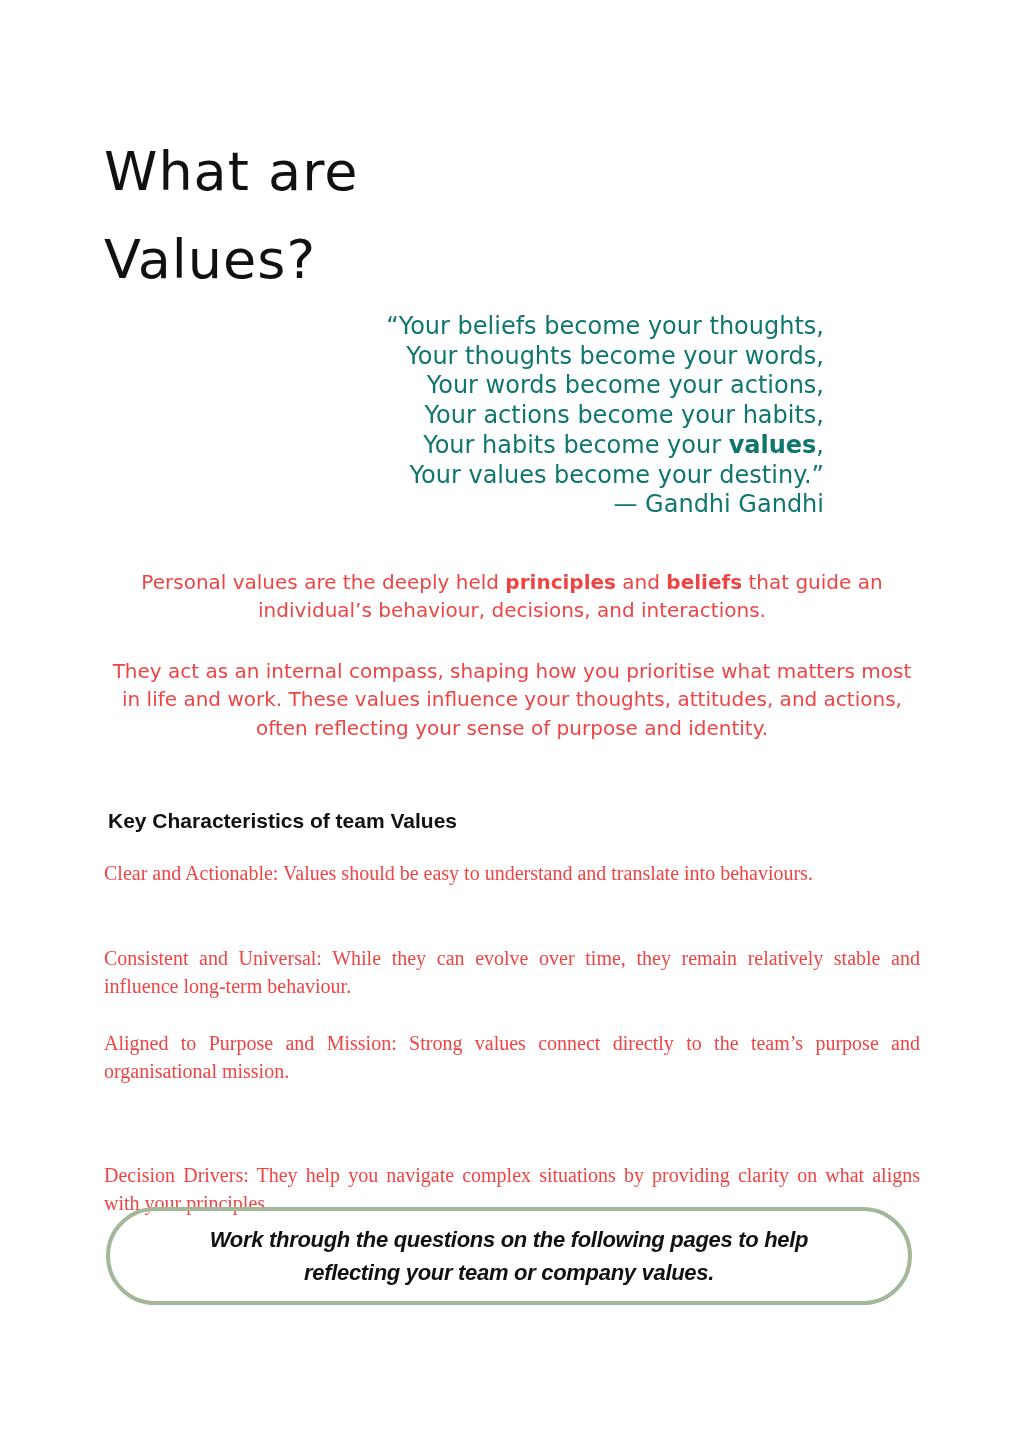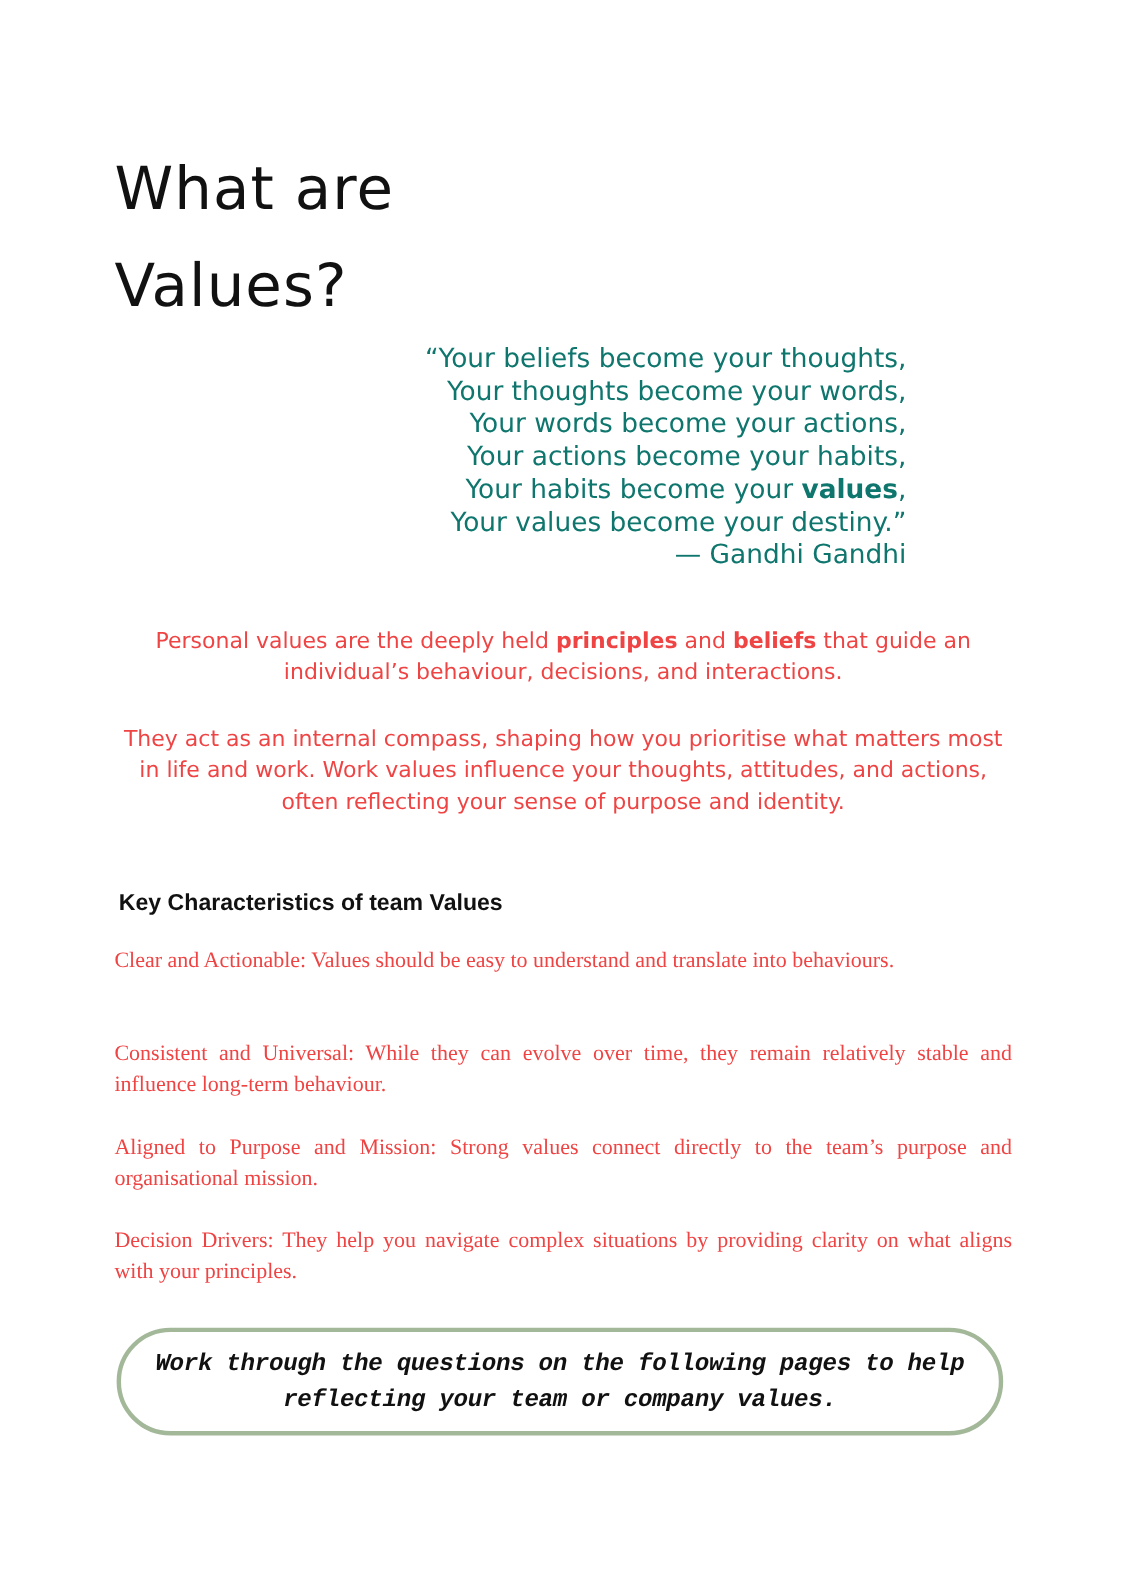--- a/index.html
+++ b/index.html
@@ -73,21 +73,21 @@
       border: 4px solid #a3b899;
       border-radius: 52px;
       box-sizing: border-box;
       display: flex;
       align-items: center;
       justify-content: center;
     }
     .callout p {
       margin: 0;
       text-align: center;
-      font-family: Liberation Mono, monospace;
+      font-family: Liberation Sans, sans-serif;
       font-weight: bold;
       font-style: italic;
       font-size: 22px;
       line-height: 33px;
       color: #111;
       letter-spacing: -0.3px;
     }
   </style>
 </head>
 <body>
@@ -102,27 +102,27 @@
   <span class="line">Your thoughts become your words,</span>
   <span class="line">Your words become your actions,</span>
   <span class="line">Your actions become your habits,</span>
   <span class="line"><span>Your habits become your </span><b>values</b><span>,</span></span>
   <span class="line">Your values become your destiny.”</span>
   <span class="line">— Gandhi Gandhi</span>
 </div>
 
 <p class="para center" style="top:568px;"><span>Personal values are the deeply held </span><b>principles</b><span> and </span><b>beliefs</b><span> that guide an individual’s behaviour, decisions, and interactions.</span></p>
 
-<p class="para center" style="top:657px;">They act as an internal compass, shaping how you prioritise what matters most in life and work. Work values influence your thoughts, attitudes, and actions, often reflecting your sense of purpose and identity.</p>
+<p class="para center" style="top:657px;">They act as an internal compass, shaping how you prioritise what matters most in life and work. These values influence your thoughts, attitudes, and actions, often reflecting your sense of purpose and identity.</p>
 
 <h2 class="heading">Key Characteristics of team Values</h2>
 
 <p class="para justify" style="top:859px;">Clear and Actionable: Values should be easy to understand and translate into behaviours.</p>
 <p class="para justify" style="top:944px;">Consistent and Universal: While they can evolve over time, they remain relatively stable and influence long-term behaviour.</p>
 <p class="para justify" style="top:1029px;">Aligned to Purpose and Mission: Strong values connect directly to the team’s purpose and organisational mission.</p>
-<p class="para justify" style="top:1114px;">Decision Drivers: They help you navigate complex situations by providing clarity on what aligns with your principles.</p>
+<p class="para justify" style="top:1161px;">Decision Drivers: They help you navigate complex situations by providing clarity on what aligns with your principles.</p>
 
 <div class="callout">
   <p>
     <span>Work through the questions on the following pages to help</span><br>
     <span>reflecting your team or company values.</span>
   </p>
 </div>
 
 </body></html>

